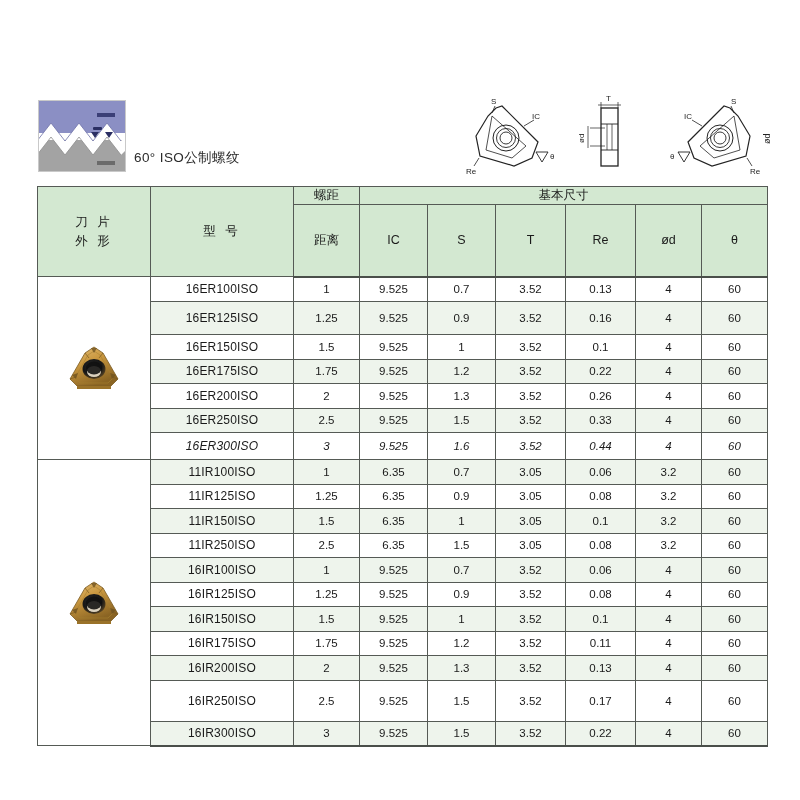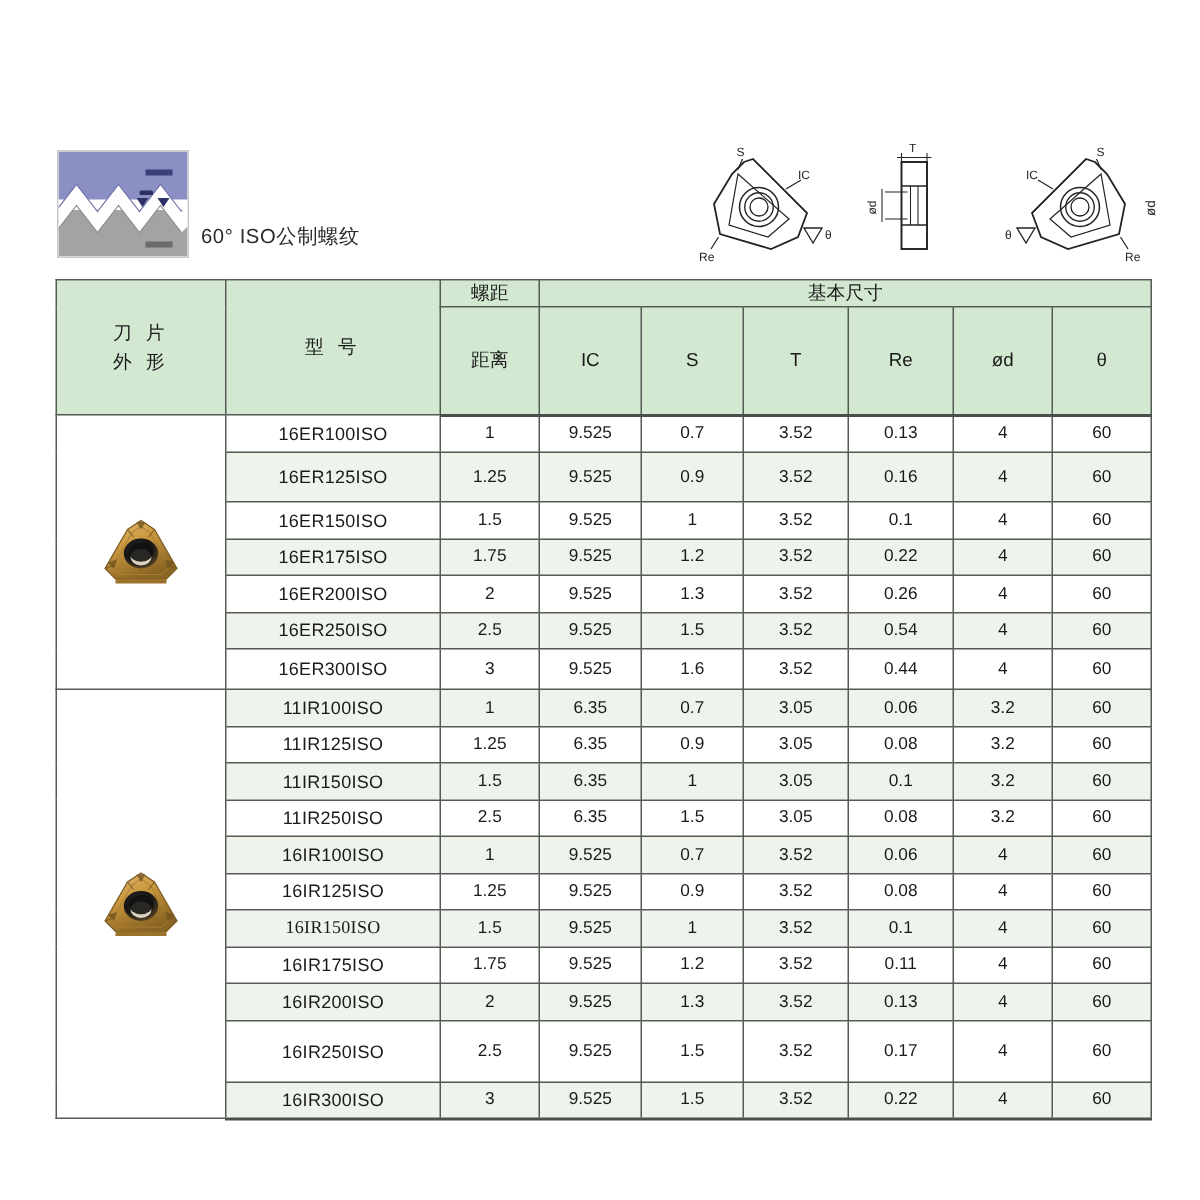--- a/index.html
+++ b/index.html
@@ -83,21 +83,21 @@
     color: #1a1a1a;
   }
   th.hdr-shape, th.hdr-model { font-size: 13px; letter-spacing: 3px; }
   th.hdr-shape span { display: block; line-height: 1.5; }
   .r-white { background: #ffffff; }
   .r-tint  { background: #eef4ec; }
   td.model-cell { font-size: 12px; letter-spacing: .2px; }
   td.pic-cell { background: #ffffff; }
 
   
-  tr.group-end > td { border-bottom: 2px solid #4a4f4a; }
+  tr.group-end > td { border-bottom: 2px solid #4a4f4a; font-style: italic; }
   #spec-table tbody tr:last-child > td { border-bottom: 2px solid #4a4f4a; }
   #spec-table thead tr:last-child th { border-bottom: 2px solid #4a4f4a; }
 
   
   .insert-photo {
     width: 62px; height: 52px;
     margin: 0 auto;
     position: relative;
   }
   .insert-photo svg { display: block; }
@@ -293,21 +293,21 @@
           <td class="r-white" style="height: 24.5px;">0.26</td>
           <td class="r-white" style="height: 24.5px;">4</td>
           <td class="r-white" style="height: 24.5px;">60</td>
         </tr>
         <tr>
           <td class="model-cell r-tint" style="height: 24.5px;">16ER250ISO</td>
           <td class="r-tint" style="height: 24.5px;">2.5</td>
           <td class="r-tint" style="height: 24.5px;">9.525</td>
           <td class="r-tint" style="height: 24.5px;">1.5</td>
           <td class="r-tint" style="height: 24.5px;">3.52</td>
-          <td class="r-tint" style="height: 24.5px;">0.54</td>
+          <td class="r-tint" style="height: 24.5px;">0.33</td>
           <td class="r-tint" style="height: 24.5px;">4</td>
           <td class="r-tint" style="height: 24.5px;">60</td>
         </tr>
         <tr class="group-end">
           <td class="model-cell r-white" style="height: 24.5px;">16ER300ISO</td>
           <td class="r-white" style="height: 24.5px;">3</td>
           <td class="r-white" style="height: 24.5px;">9.525</td>
           <td class="r-white" style="height: 27px;">1.6</td>
           <td class="r-white" style="height: 24.5px;">3.52</td>
           <td class="r-white" style="height: 24.5px;">0.44</td>
@@ -396,21 +396,21 @@
           <td class="model-cell r-white" style="height: 24.5px;">16IR125ISO</td>
           <td class="r-white" style="height: 24.5px;">1.25</td>
           <td class="r-white" style="height: 24.5px;">9.525</td>
           <td class="r-white" style="height: 24.5px;">0.9</td>
           <td class="r-white" style="height: 24.5px;">3.52</td>
           <td class="r-white" style="height: 24.5px;">0.08</td>
           <td class="r-white" style="height: 24.5px;">4</td>
           <td class="r-white" style="height: 24.5px;">60</td>
         </tr>
         <tr>
-          <td class="model-cell r-tint" style="height: 19px; font-family: Liberation Serif, serif;">16IR150ISO</td>
+          <td class="model-cell r-tint" style="height: 19px;">16IR150ISO</td>
           <td class="r-tint" style="height: 24.5px;">1.5</td>
           <td class="r-tint" style="height: 24.5px;">9.525</td>
           <td class="r-tint" style="height: 24.5px;">1</td>
           <td class="r-tint" style="height: 24.5px;">3.52</td>
           <td class="r-tint" style="height: 24.5px;">0.1</td>
           <td class="r-tint" style="height: 24.5px;">4</td>
           <td class="r-tint" style="height: 24.5px;">60</td>
         </tr>
         <tr>
           <td class="model-cell r-white" style="height: 24.5px;">16IR175ISO</td>

